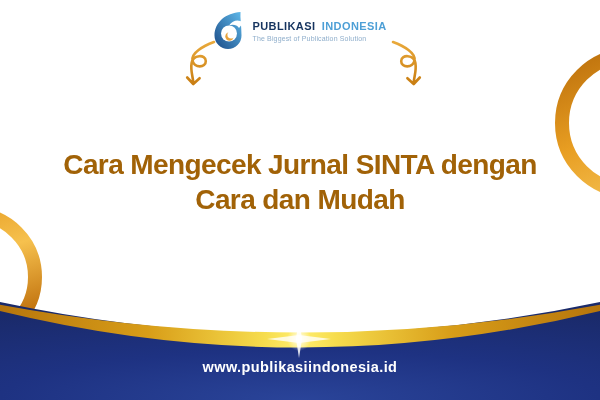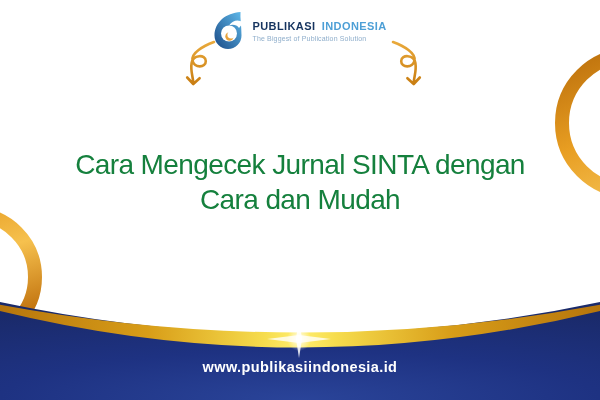--- a/index.html
+++ b/index.html
@@ -13,22 +13,22 @@
   .brand-secondary{color:#4D9FD6;margin-left:3px;}
   .tagline{font-size:7px;color:#8FAECB;letter-spacing:0.15px;margin-top:2px;white-space:nowrap;}
 
   
   .arrow{position:absolute;z-index:3;}
   .arrow-left{left:184px;top:40px;}
   .arrow-right{left:381px;top:40px;}
 
   
   .title{position:absolute;top:147px;left:0;right:0;text-align:center;
-         font-weight:normal;font-size:28px;line-height:35px;letter-spacing:-0.6px;
-         color:#15803d;z-index:2;}
+         font-weight:bold;font-size:28px;line-height:35px;letter-spacing:-0.6px;
+         color:#a16207;z-index:2;}
 
   
   .bg-svg{position:absolute;left:0;top:0;z-index:1;}
 
   
   .footer-url{position:absolute;top:359px;left:0;right:0;text-align:center;
               color:#ffffff;font-size:14.5px;font-weight:bold;letter-spacing:0.4px;z-index:4;}
 </style>
 </head>
 <body>

